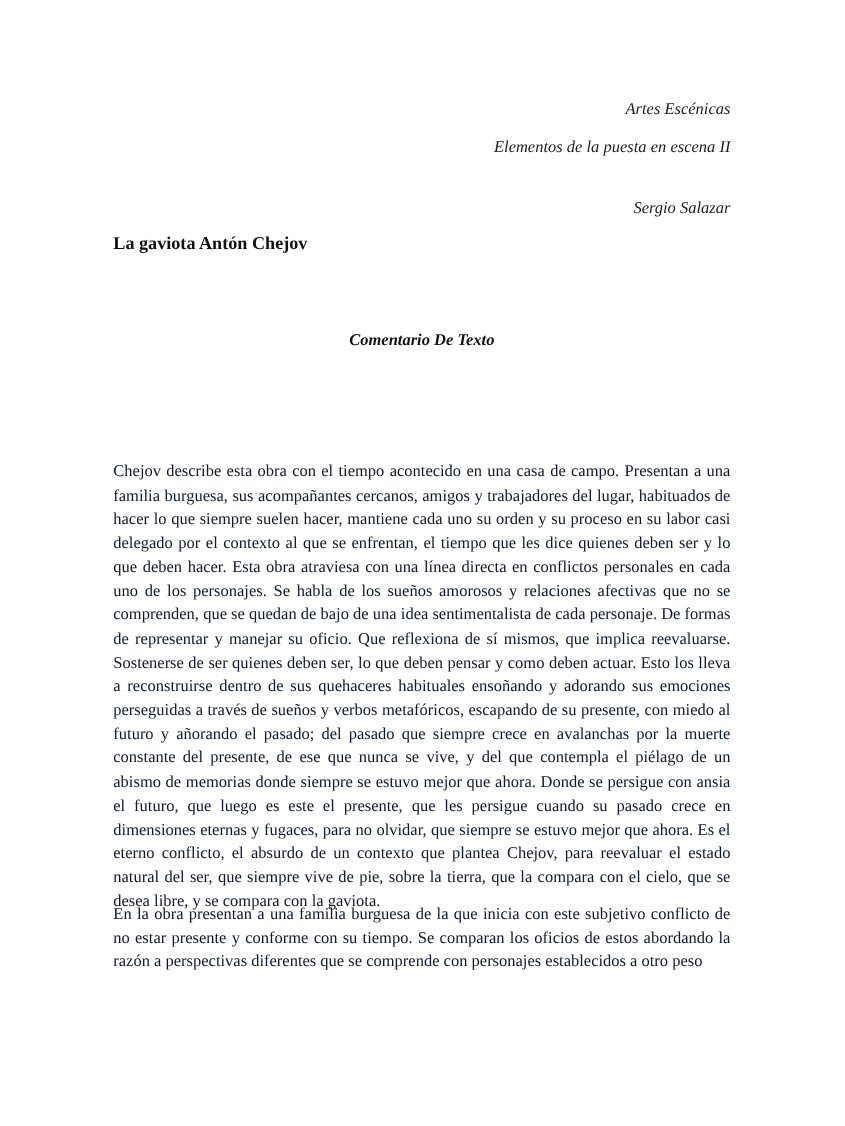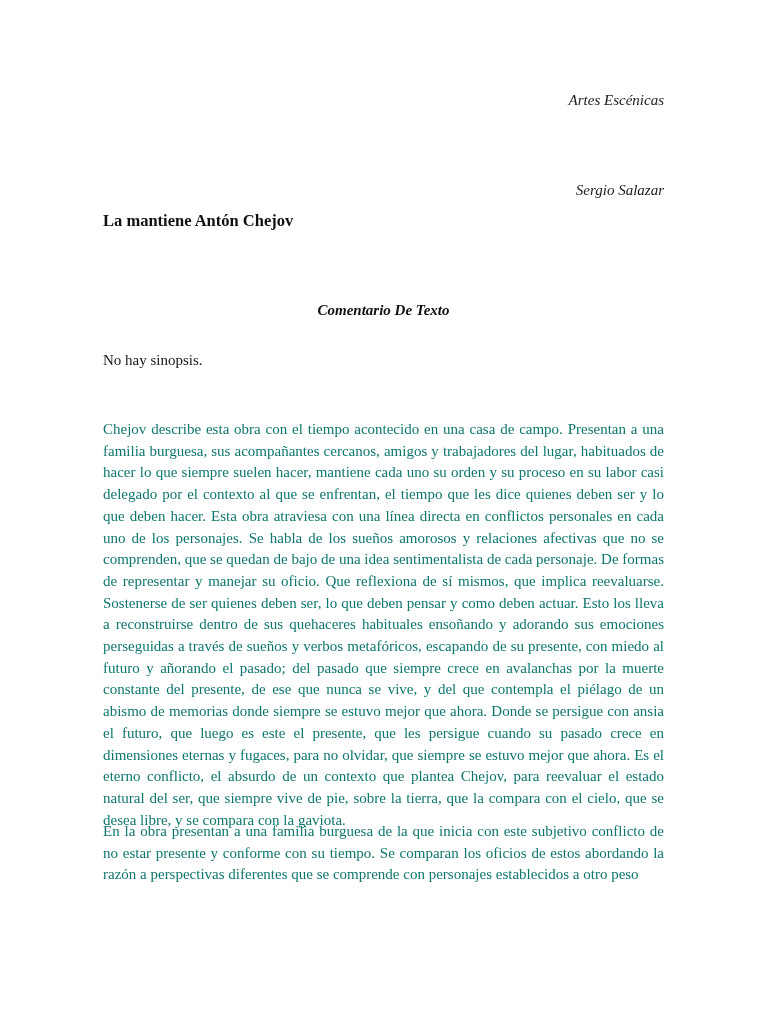--- a/index.html
+++ b/index.html
@@ -60,38 +60,38 @@
     font-size: 15px;
     color: #161616;
   }
 
   .body-paragraph {
     left: 103px;
     width: 561px;
     font-size: 15px;
     line-height: 21.7px;
     text-align: justify;
-    color: #0f766e;
+    color: #0f172a;
   }
   .paragraph-1 { top: 419px; }
   .paragraph-2 { top: 821px; }
 </style>
 </head>
 <body>
 
 <div class="page">
 
   <div class="abs header-line header-course">Artes Escénicas</div>
 
+  <div class="abs header-line header-subtitle">Elementos de la puesta en escena II</div>
 
   <div class="abs header-line header-author">Sergio Salazar</div>
 
-  <div class="abs doc-title">La mantiene Antón Chejov</div>
+  <div class="abs doc-title">La gaviota Antón Chejov</div>
 
   <div class="abs section-heading">Comentario De Texto</div>
 
-  <div class="abs synopsis-note">No hay sinopsis.</div>
 
   <div class="abs body-paragraph paragraph-1">Chejov describe esta obra con el tiempo acontecido en una casa de campo. Presentan a una familia burguesa, sus acompañantes cercanos, amigos y trabajadores del lugar, habituados de hacer lo que siempre suelen hacer, mantiene cada uno su orden y su proceso en su labor casi delegado por el contexto al que se enfrentan, el tiempo que les dice quienes deben ser y lo que deben hacer. Esta obra atraviesa con una línea directa en conflictos personales en cada uno de los personajes. Se habla de los sueños amorosos y relaciones afectivas que no se comprenden, que se quedan de bajo de una idea sentimentalista de cada personaje. De formas de representar y manejar su oficio. Que reflexiona de sí mismos, que implica reevaluarse. Sostenerse de ser quienes deben ser, lo que deben pensar y como deben actuar. Esto los lleva a reconstruirse dentro de sus quehaceres habituales ensoñando y adorando sus emociones perseguidas a través de sueños y verbos metafóricos, escapando de su presente, con miedo al futuro y añorando el pasado; del pasado que siempre crece en avalanchas por la muerte constante del presente, de ese que nunca se vive, y del que contempla el piélago de un abismo de memorias donde siempre se estuvo mejor que ahora. Donde se persigue con ansia el futuro, que luego es este el presente, que les persigue cuando su pasado crece en dimensiones eternas y fugaces, para no olvidar, que siempre se estuvo mejor que ahora. Es el eterno conflicto, el absurdo de un contexto que plantea Chejov, para reevaluar el estado natural del ser, que siempre vive de pie, sobre la tierra, que la compara con el cielo, que se desea libre, y se compara con la gaviota.</div>
 
   <div class="abs body-paragraph paragraph-2">En la obra presentan a una familia burguesa de la que inicia con este subjetivo conflicto de no estar presente y conforme con su tiempo. Se comparan los oficios de estos abordando la razón a perspectivas diferentes que se comprende con personajes establecidos a otro peso</div>
 
 </div>
 
 </body></html>

